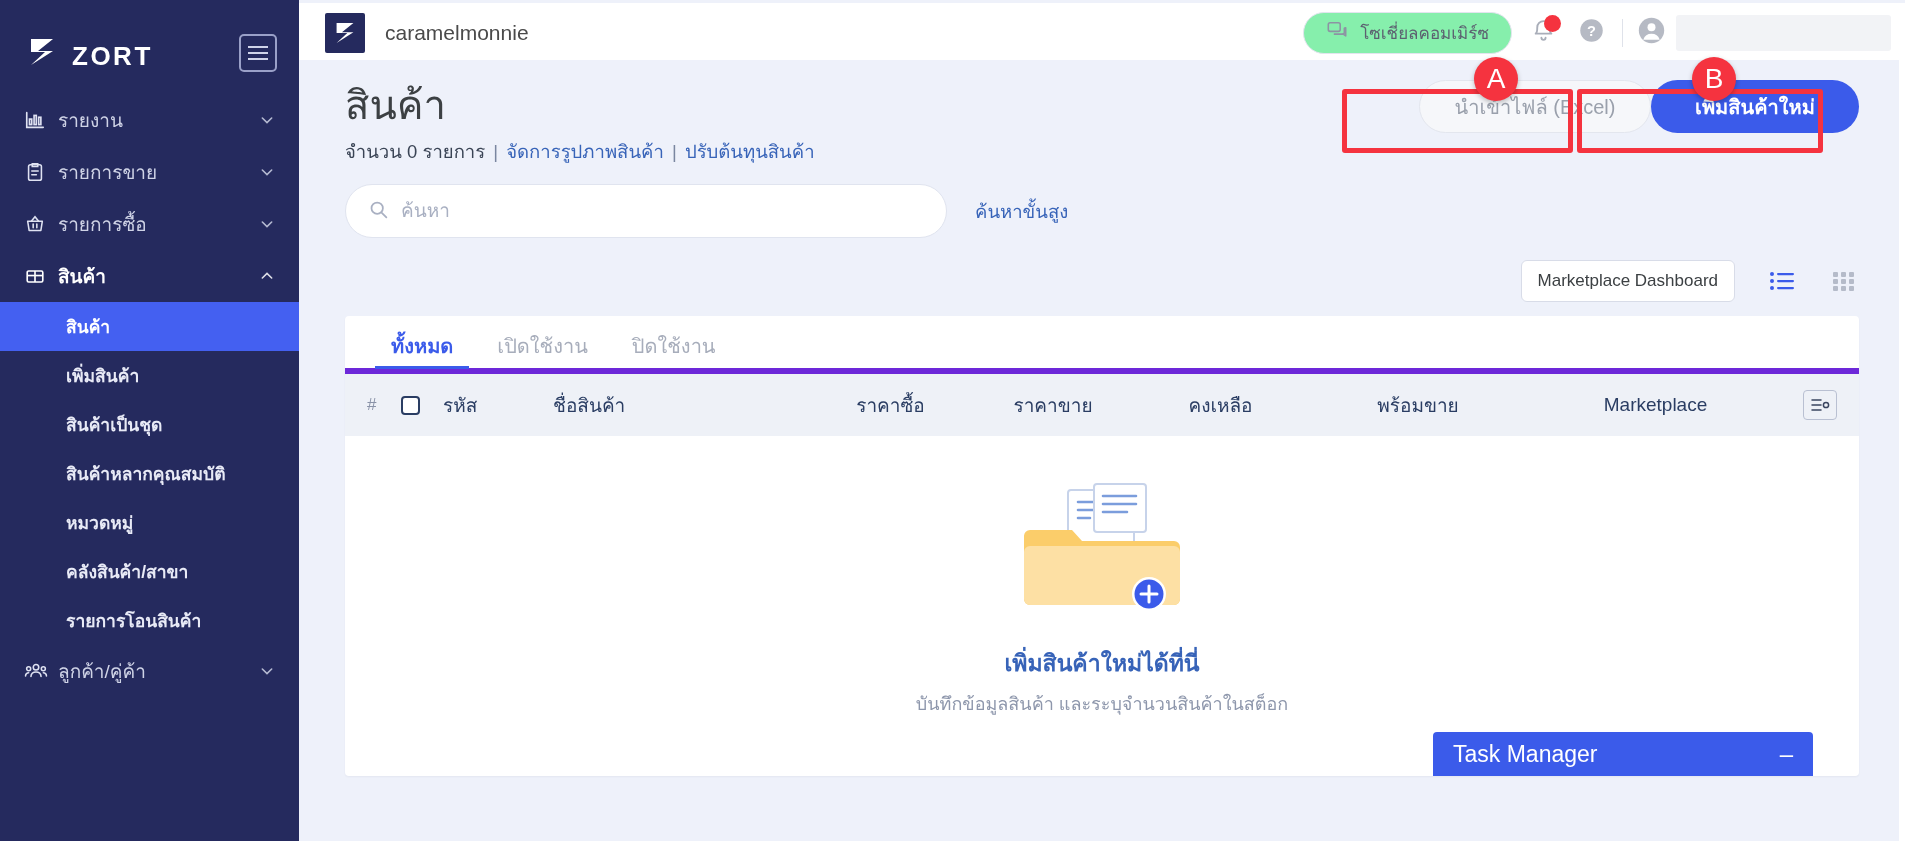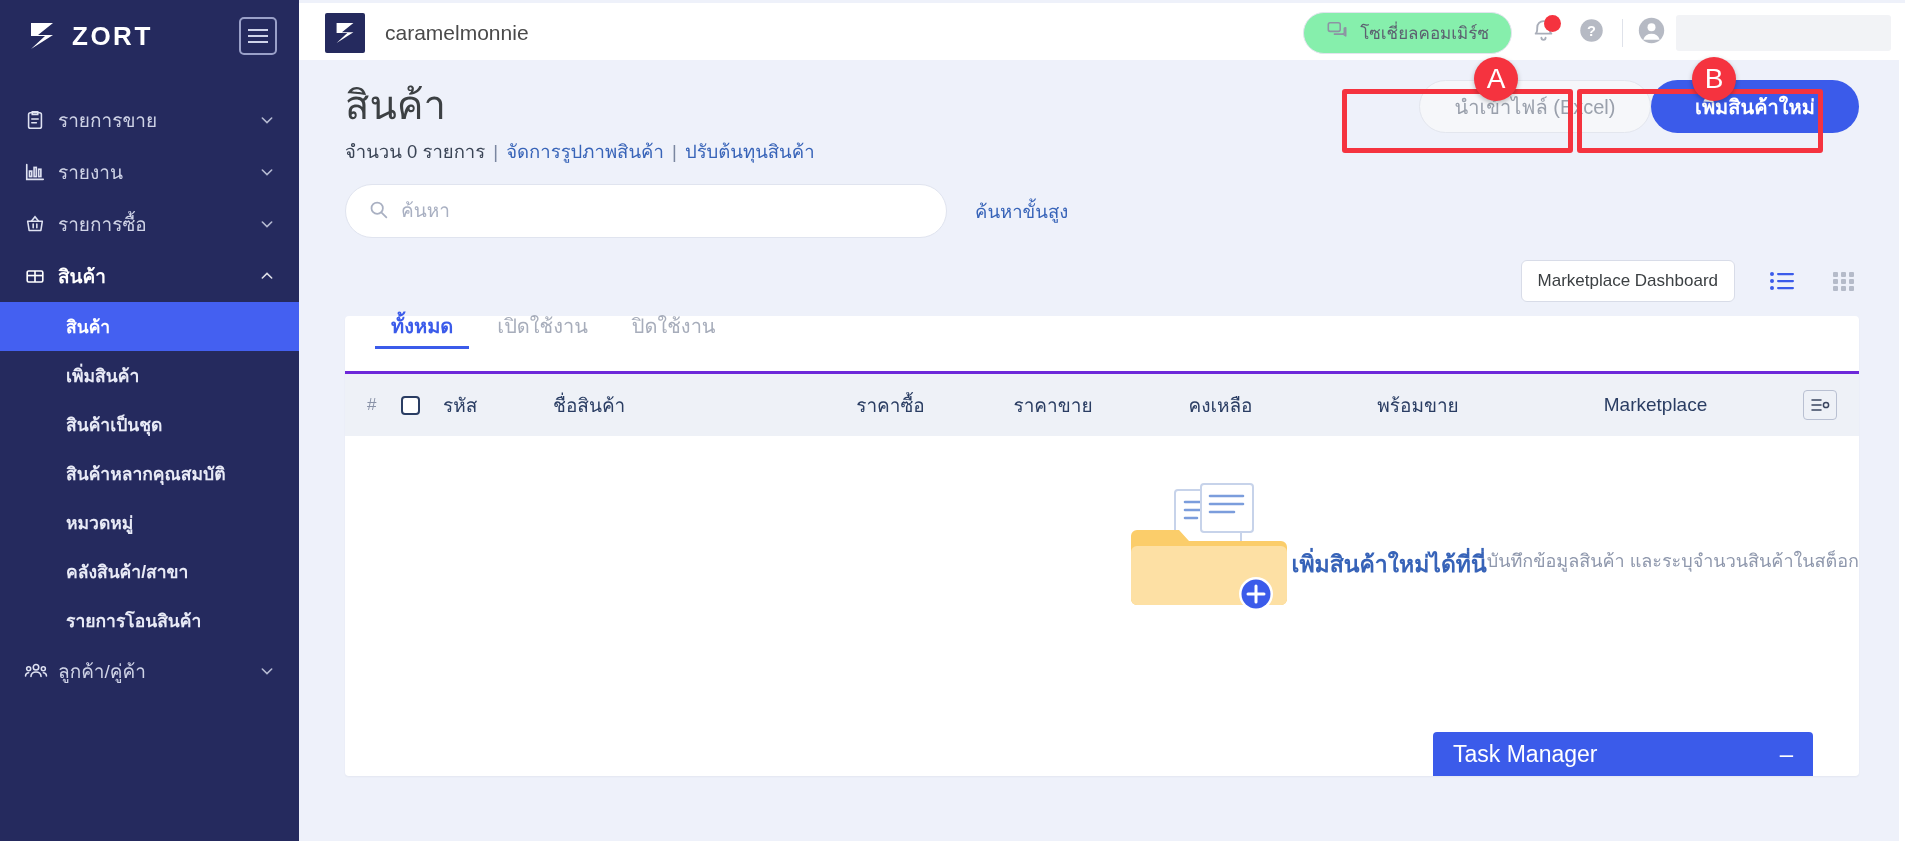--- a/index.html
+++ b/index.html
@@ -9,21 +9,21 @@
     overflow: hidden;
     background: #ffffff;
   }
   #app { position: relative; width: 1905px; height: 841px; background: #eef1fa; }
 
   
   .sidebar {
     position: absolute; left: 0; top: 0; width: 299px; height: 841px;
     background: #252a5e; color: #e6e8f5; overflow: hidden;
   }
-  .brand { height: 72px; display: flex; align-items: center; padding: 0 22px; }
+  .brand { height: 72px; display: flex; align-items: flex-end; padding: 0 22px; }
   .brand-logo {
     width: 40px; height: 40px; display: flex; align-items: center; justify-content: center;
   }
   .brand-logo svg { display:block; }
   .brand-name {
     font-size: 26px; font-weight: 700; letter-spacing: 2.5px; color: #fff; margin-left: 10px;
   }
   .ham {
     margin-left: auto; width: 38px; height: 38px; border: 2px solid #9aa0c8; border-radius: 5px;
     display: flex; flex-direction: column; justify-content: center; align-items: center; gap: 4px;
@@ -117,21 +117,21 @@
     height: 42px; background: #fff; border: 1px solid #d8dce8; border-radius: 6px; padding: 0 16px;
     display:flex; align-items:center; font-size: 17px; color: #3c4043; cursor: pointer;
   }
   .view-ico { width: 30px; height: 30px; display:flex; align-items:center; justify-content:center; cursor:pointer; }
 
   
   .card {
     margin: 14px 46px 0 46px; background: #fff; border-radius: 4px; min-height: 460px; position: relative;
     box-shadow: 0 1px 2px rgba(30,40,80,.05);
   }
-  .tabs { display: flex; align-items: flex-start; gap: 0; padding: 0 24px; height: 58px; border-bottom: 3px solid #6d28d9; }
+  .tabs { display: flex; align-items: flex-end; gap: 0; padding: 0 24px; height: 58px; border-bottom: 6px solid #6d28d9; }
   .tab {
     font-size: 20px; color: #a7adbb; padding: 0 22px 12px 22px; cursor: pointer; position: relative; line-height: 1;
   }
   .tab.active { color: #3b5bea; font-weight: 700; }
   .tab.active::after {
     content: ""; position: absolute; left: 6px; right: 6px; bottom: -1px; height: 3px; background: #3b5bea;
   }
 
   .thead {
     display: flex; align-items: center; height: 62px; background: #eef1f7;
@@ -148,21 +148,21 @@
   .th-stock{ width: 175px; justify-content: center; }
   .th-ready{ width: 220px; justify-content: center; }
   .th-mkt  { flex: 1 1 auto; justify-content: center; font-family: "Liberation Sans", sans-serif; }
   .th-cfg  { width: 54px; justify-content: flex-end; }
   .cfg-box {
     width: 34px; height: 30px; border: 1px solid #b9c0d2; border-radius: 4px;
     display:flex; align-items:center; justify-content:center;
   }
 
   .empty {
-    display: flex; flex-direction: row; align-items: center; justify-content: flex-end;
+    display: flex; flex-direction: column; align-items: center; justify-content: center;
     padding-top: 46px;
   }
   .empty-title { margin-top: 14px; font-size: 23px; color: #3763b8; font-weight: 700; }
   .empty-sub { margin-top: 8px; font-size: 18px; color: #8e97ac; }
 
   
   .taskmgr {
     position: absolute; right: 46px; bottom: 0; width: 380px; height: 44px;
     background: #3b5bea; color: #fff; border-radius: 4px 4px 0 0;
     display: flex; align-items: center; padding: 0 20px; font-size: 23px; cursor: pointer;
@@ -188,44 +188,44 @@
           <i></i>
           <i></i>
           <i></i>
         </span>
     </div>
 
     <div class="nav">
 
       <div class="nav-item">
         <span class="nav-ico">
-          <svg width="22" height="22" viewBox="0 0 24 24" fill="none" stroke="#dfe2f2" stroke-width="1.7">
-            <rect x="5" y="4" width="14" height="17" rx="2"></rect>
-              <path d="M9 3h6v3H9z"></path>
-            <path d="M8.5 11h7M8.5 15h5" stroke-linecap="round"></path>
-          </svg>
-        </span>
-        <span class="nav-label">รายการขาย</span>
-        <span class="chev">
-          <svg width="16" height="16" viewBox="0 0 24 24" fill="none" stroke="#cfd3e6" stroke-width="2.4">
-              <path d="M5 9l7 7 7-7" stroke-linecap="round"></path>
-            </svg>
-        </span>
-      </div>
-
-      <div class="nav-item">
-        <span class="nav-ico">
           <svg width="22" height="22" viewBox="0 0 24 24" fill="none" stroke="#dfe2f2" stroke-width="1.8">
             <path d="M3 4v16h18" stroke-linecap="round"></path>
             <rect x="6" y="11" width="2.4" height="6"></rect>
               <rect x="11" y="7" width="2.4" height="10"></rect>
               <rect x="16" y="9" width="2.4" height="8"></rect>
           </svg>
         </span>
         <span class="nav-label">รายงาน</span>
+        <span class="chev">
+          <svg width="16" height="16" viewBox="0 0 24 24" fill="none" stroke="#cfd3e6" stroke-width="2.4">
+              <path d="M5 9l7 7 7-7" stroke-linecap="round"></path>
+            </svg>
+        </span>
+      </div>
+
+      <div class="nav-item">
+        <span class="nav-ico">
+          <svg width="22" height="22" viewBox="0 0 24 24" fill="none" stroke="#dfe2f2" stroke-width="1.7">
+            <rect x="5" y="4" width="14" height="17" rx="2"></rect>
+              <path d="M9 3h6v3H9z"></path>
+            <path d="M8.5 11h7M8.5 15h5" stroke-linecap="round"></path>
+          </svg>
+        </span>
+        <span class="nav-label">รายการขาย</span>
         <span class="chev">
           <svg width="16" height="16" viewBox="0 0 24 24" fill="none" stroke="#cfd3e6" stroke-width="2.4">
               <path d="M5 9l7 7 7-7" stroke-linecap="round"></path>
             </svg>
         </span>
       </div>
 
       <div class="nav-item">
         <span class="nav-ico">
           <svg width="22" height="22" viewBox="0 0 24 24" fill="none" stroke="#dfe2f2" stroke-width="1.7">

